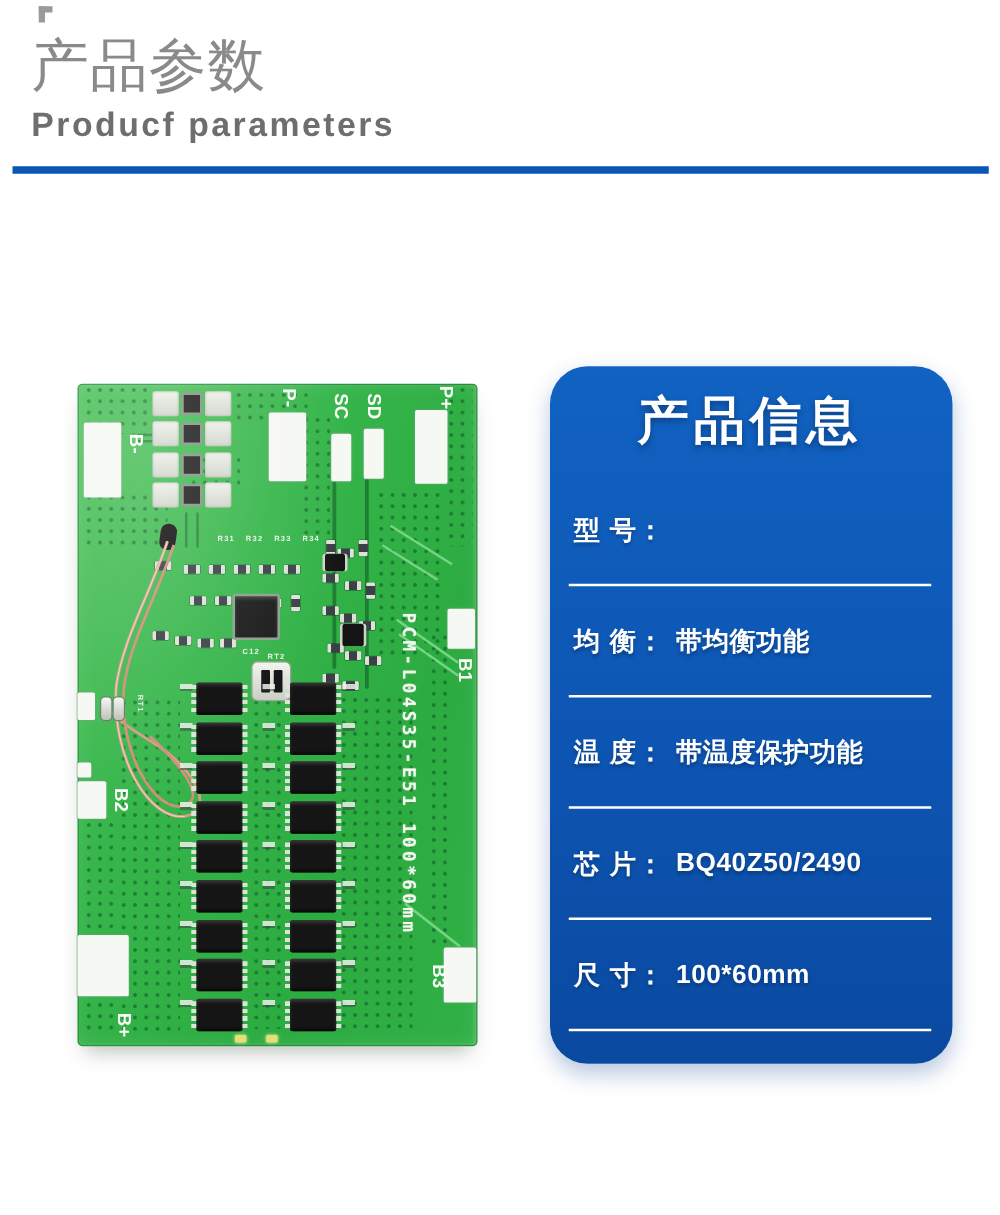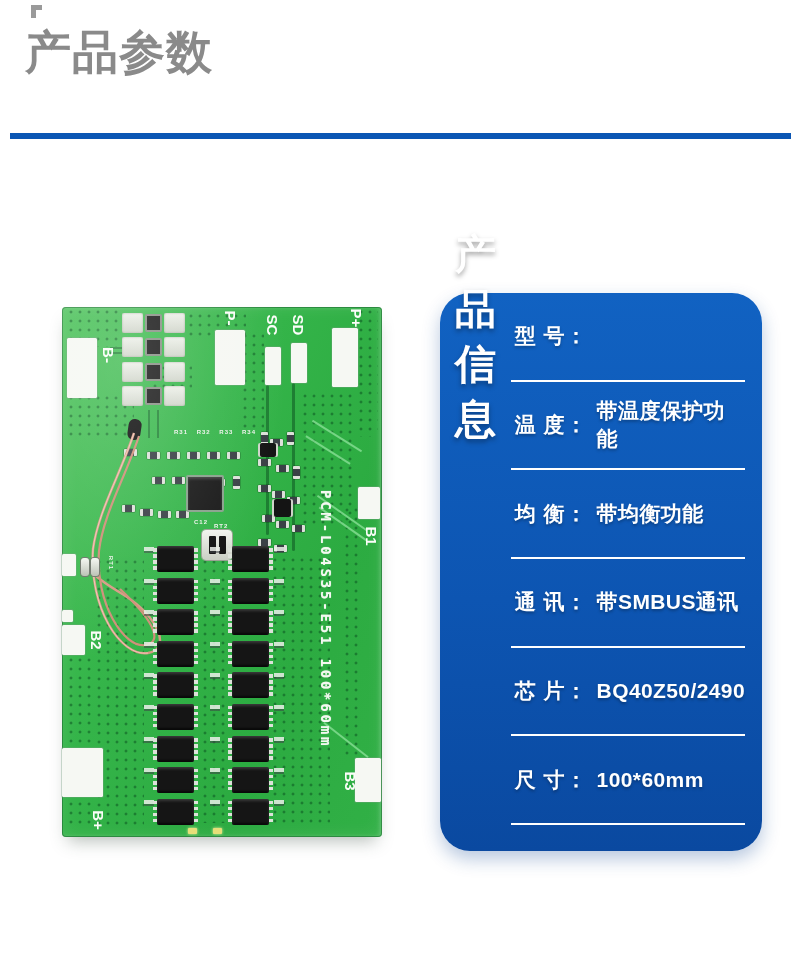--- a/index.html
+++ b/index.html
@@ -3,21 +3,21 @@
 <meta charset="utf-8">
 <style>
   html,body{margin:0;padding:0;background:#fff;}
   .page{position:relative;width:800px;height:972px;background:#ffffff;overflow:hidden;
         font-family:"Liberation Sans",sans-serif;}
   
   .corner-mark{position:absolute;left:31px;top:5px;width:11px;height:13px;}
   .corner-mark .cm1{position:absolute;left:0;top:0;width:11px;height:5px;background:#9a9a9a;}
   .corner-mark .cm2{position:absolute;left:0;top:0;width:5px;height:13px;background:#9a9a9a;}
   .hdr{position:absolute;left:25px;top:28px;}
-  .hdr-zh{font-size:46px;font-weight:bold;color:#8a8a8a;letter-spacing:1px;line-height:1.05;}
+  .hdr-zh{font-size:46px;font-weight:normal;color:#8a8a8a;letter-spacing:1px;line-height:1.05;}
   .hdr-en{margin-top:9px;font-size:27px;font-weight:bold;color:#6e6e6e;letter-spacing:2px;}
   .rule{position:absolute;left:10px;right:9px;top:133px;height:6px;background:#0b56b4;}
 
   
   .board{position:absolute;left:62px;top:307px;width:320px;height:530px;border-radius:4px;
          background:linear-gradient(115deg,#4ec35c 0%,#35b54a 36%,#2cab41 70%,#31b046 100%);
          box-shadow:inset 0 0 0 1px rgba(20,100,40,.55),inset -2px 0 4px rgba(255,255,255,.22),
                     inset 0 0 18px rgba(255,255,255,.10),0 10px 16px -6px rgba(50,70,55,.35);}
   .board .lite{position:absolute;inset:0;border-radius:4px;pointer-events:none;
          background:radial-gradient(ellipse at 18% 10%,rgba(255,255,255,.18),transparent 45%);}
@@ -57,40 +57,41 @@
   .vtext{position:absolute;left:272px;top:183px;transform:rotate(90deg);transform-origin:0 0;
          white-space:nowrap;font-family:"DejaVu Sans Mono",monospace;font-weight:bold;
          font-size:14px;letter-spacing:2.8px;color:#f4f8f1;text-shadow:0 0 1px rgba(255,255,255,.6);}
   .tiny{position:absolute;color:#eef3ec;font-size:6px;font-weight:bold;letter-spacing:1px;word-spacing:6px;white-space:nowrap;}
   .wire{position:absolute;left:0;top:0;pointer-events:none;}
 
   
   .card{position:absolute;left:440px;top:293px;width:322px;height:558px;border-radius:30px;
         background:linear-gradient(180deg,#1162c2 0%,#0d55b2 55%,#0a49a0 100%);
         box-shadow:0 8px 18px rgba(21,72,148,.30);
-        padding:0 17px 0 15px;box-sizing:border-box;display:flex;flex-direction:row;color:#fff;}
+        padding:0 17px 0 15px;box-sizing:border-box;display:flex;flex-direction:column;color:#fff;}
   .card-title{height:87px;display:flex;align-items:center;justify-content:center;
         font-size:41px;font-weight:bold;letter-spacing:4px;
         text-shadow:0 3px 5px rgba(0,0,0,.35);}
   .card-rows{flex:1;display:flex;flex-direction:column;margin-bottom:26px;}
   .crow{flex:1;display:flex;align-items:center;border-bottom:2px solid #ffffff;padding-left:4px;}
   .crow .lbl{font-size:21px;font-weight:bold;letter-spacing:1px;white-space:pre;text-shadow:0 2px 3px rgba(0,0,0,.28);}
   .crow .val{font-size:21px;font-weight:bold;margin-left:9px;letter-spacing:.4px;text-shadow:0 2px 3px rgba(0,0,0,.28);}
 </style>
 </head>
 <body>
 
 <div class="page">
 
   <div class="corner-mark">
     <span class="cm1"></span>
       <span class="cm2"></span>
   </div>
   <div class="hdr">
     <div class="hdr-zh">产品参数</div>
+    <div class="hdr-en">Producf parameters</div>
   </div>
   <div class="rule"></div>
 
   <div class="board" id="board">
 
     <div class="dots" style="left:6px;top:2px;width:54px;height:38px"></div>
     <div class="dots" style="left:126px;top:6px;width:58px;height:24px"></div>
     <div class="dots" style="left:180px;top:26px;width:22px;height:98px"></div>
     <div class="dots" style="left:296px;top:2px;width:20px;height:128px"></div>
     <div class="dots" style="left:240px;top:86px;width:52px;height:134px"></div>
@@ -237,32 +238,28 @@
       <div class="chip" style="left: 170px; top: 491.8px;"></div>
     </div>
 
   <div class="card">
     <div class="card-title">产品信息</div>
     <div class="card-rows">
       <div class="crow">
         <span class="lbl">型 号：</span>
       </div>
       <div class="crow">
+        <span class="lbl">均 衡：</span>
+        <span class="val">带均衡功能</span>
+      </div>
+      <div class="crow">
         <span class="lbl">温 度：</span>
         <span class="val">带温度保护功能</span>
       </div>
       <div class="crow">
-        <span class="lbl">均 衡：</span>
-        <span class="val">带均衡功能</span>
-      </div>
-      <div class="crow">
-        <span class="lbl">通 讯：</span>
-        <span class="val">带SMBUS通讯</span>
-      </div>
-      <div class="crow">
         <span class="lbl">芯 片：</span>
         <span class="val">BQ40Z50/2490</span>
       </div>
       <div class="crow">
         <span class="lbl">尺 寸：</span>
         <span class="val">100*60mm</span>
       </div>
     </div>
   </div>
 

